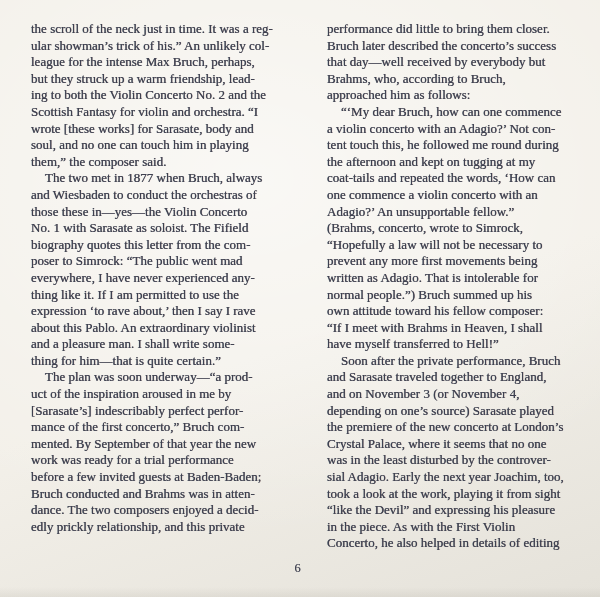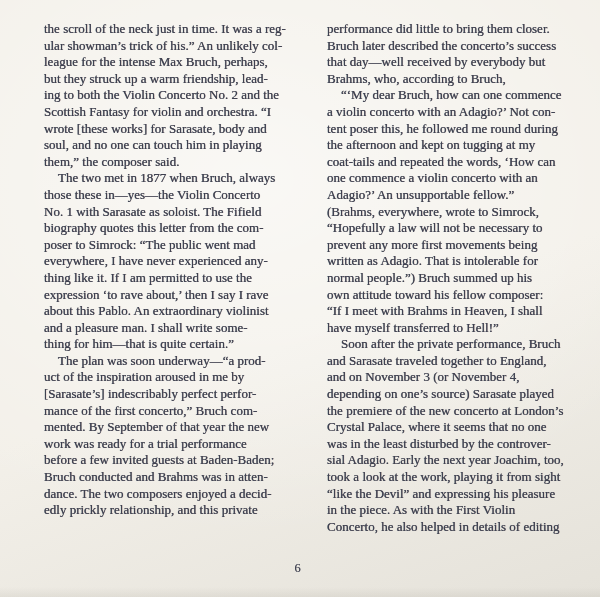--- a/index.html
+++ b/index.html
@@ -26,24 +26,24 @@
     content: "";
     position: absolute;
     left: 0; right: 0; bottom: 0;
     height: 10px;
     background: linear-gradient(to bottom, rgba(120,115,105,0), rgba(120,115,105,0.10));
     pointer-events: none;
   }
   .columns {
     position: absolute;
     top: 21px;
-    left: 44px;
+    left: 31px;
     right: 17px;
     display: flex;
-    gap: 13px;
+    gap: 26px;
   }
   .text-column {
     width: 270px;
     flex: 0 0 270px;
     color: var(--ink, #3e4050);
     font-size: 13px;
     line-height: 16.6px;
     
     text-shadow:
       0 0 0.5px rgba(62,64,80,0.65),
@@ -84,20 +84,21 @@
           <div class="text-line"><span class="line-inner">league for the intense Max Bruch, perhaps,</span></div>
           <div class="text-line"><span class="line-inner">but they struck up a warm friendship, lead-</span></div>
           <div class="text-line"><span class="line-inner">ing to both the Violin Concerto No. 2 and the</span></div>
           <div class="text-line"><span class="line-inner">Scottish Fantasy for violin and orchestra. “I</span></div>
           <div class="text-line"><span class="line-inner">wrote [these works] for Sarasate, body and</span></div>
           <div class="text-line"><span class="line-inner">soul, and no one can touch him in playing</span></div>
           <div class="text-line"><span class="line-inner">them,” the composer said.</span></div>
         </div>
         <div class="para indent">
           <div class="text-line"><span class="line-inner">The two met in 1877 when Bruch, always</span></div>
+          <div class="text-line"><span class="line-inner">and Wiesbaden to conduct the orchestras of</span></div>
           <div class="text-line"><span class="line-inner">those these in—yes—the Violin Concerto</span></div>
           <div class="text-line"><span class="line-inner">No. 1 with Sarasate as soloist. The Fifield</span></div>
           <div class="text-line"><span class="line-inner">biography quotes this letter from the com-</span></div>
           <div class="text-line"><span class="line-inner">poser to Simrock: “The public went mad</span></div>
           <div class="text-line"><span class="line-inner">everywhere, I have never experienced any-</span></div>
           <div class="text-line"><span class="line-inner">thing like it. If I am permitted to use the</span></div>
           <div class="text-line"><span class="line-inner">expression ‘to rave about,’ then I say I rave</span></div>
           <div class="text-line"><span class="line-inner">about this Pablo. An extraordinary violinist</span></div>
           <div class="text-line"><span class="line-inner">and a pleasure man. I shall write some-</span></div>
           <div class="text-line"><span class="line-inner">thing for him—that is quite certain.”</span></div>
@@ -114,30 +115,31 @@
           <div class="text-line"><span class="line-inner">dance. The two composers enjoyed a decid-</span></div>
           <div class="text-line"><span class="line-inner">edly prickly relationship, and this private</span></div>
         </div>
       </div>
     <div class="text-column">
         <div class="para">
           <div class="text-line"><span class="line-inner">performance did little to bring them closer.</span></div>
           <div class="text-line"><span class="line-inner">Bruch later described the concerto’s success</span></div>
           <div class="text-line"><span class="line-inner">that day—well received by everybody but</span></div>
           <div class="text-line"><span class="line-inner">Brahms, who, according to Bruch,</span></div>
+          <div class="text-line"><span class="line-inner">approached him as follows:</span></div>
         </div>
         <div class="para indent">
           <div class="text-line"><span class="line-inner">“‘My dear Bruch, how can one commence</span></div>
           <div class="text-line"><span class="line-inner">a violin concerto with an Adagio?’ Not con-</span></div>
-          <div class="text-line"><span class="line-inner">tent poser this, he followed me round during</span></div>
+          <div class="text-line"><span class="line-inner">tent touch this, he followed me round during</span></div>
           <div class="text-line"><span class="line-inner">the afternoon and kept on tugging at my</span></div>
           <div class="text-line"><span class="line-inner">coat-tails and repeated the words, ‘How can</span></div>
           <div class="text-line"><span class="line-inner">one commence a violin concerto with an</span></div>
           <div class="text-line"><span class="line-inner">Adagio?’ An unsupportable fellow.”</span></div>
-          <div class="text-line"><span class="line-inner">(Brahms, everywhere, wrote to Simrock,</span></div>
+          <div class="text-line"><span class="line-inner">(Brahms, concerto, wrote to Simrock,</span></div>
           <div class="text-line"><span class="line-inner">“Hopefully a law will not be necessary to</span></div>
           <div class="text-line"><span class="line-inner">prevent any more first movements being</span></div>
           <div class="text-line"><span class="line-inner">written as Adagio. That is intolerable for</span></div>
           <div class="text-line"><span class="line-inner">normal people.”) Bruch summed up his</span></div>
           <div class="text-line"><span class="line-inner">own attitude toward his fellow composer:</span></div>
           <div class="text-line"><span class="line-inner">“If I meet with Brahms in Heaven, I shall</span></div>
           <div class="text-line"><span class="line-inner">have myself transferred to Hell!”</span></div>
         </div>
         <div class="para indent">
           <div class="text-line"><span class="line-inner">Soon after the private performance, Bruch</span></div>

